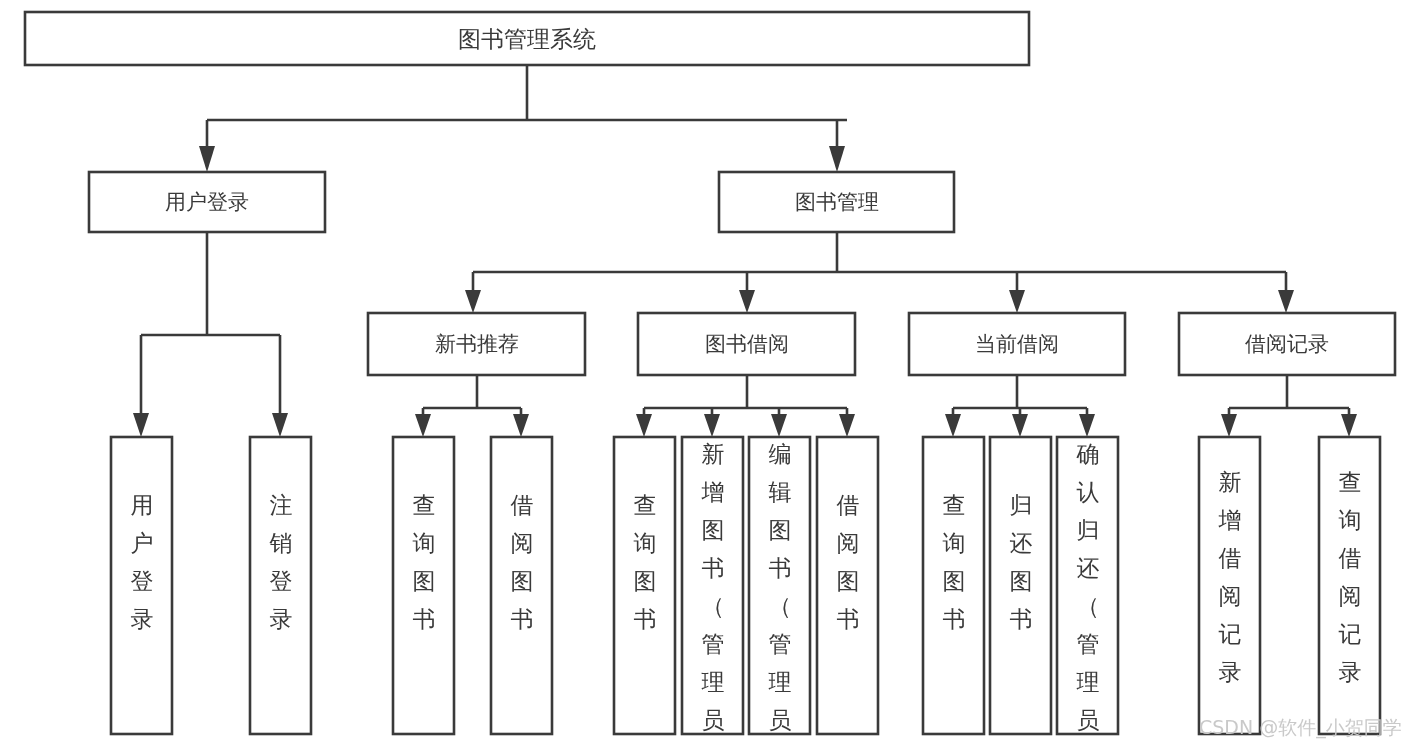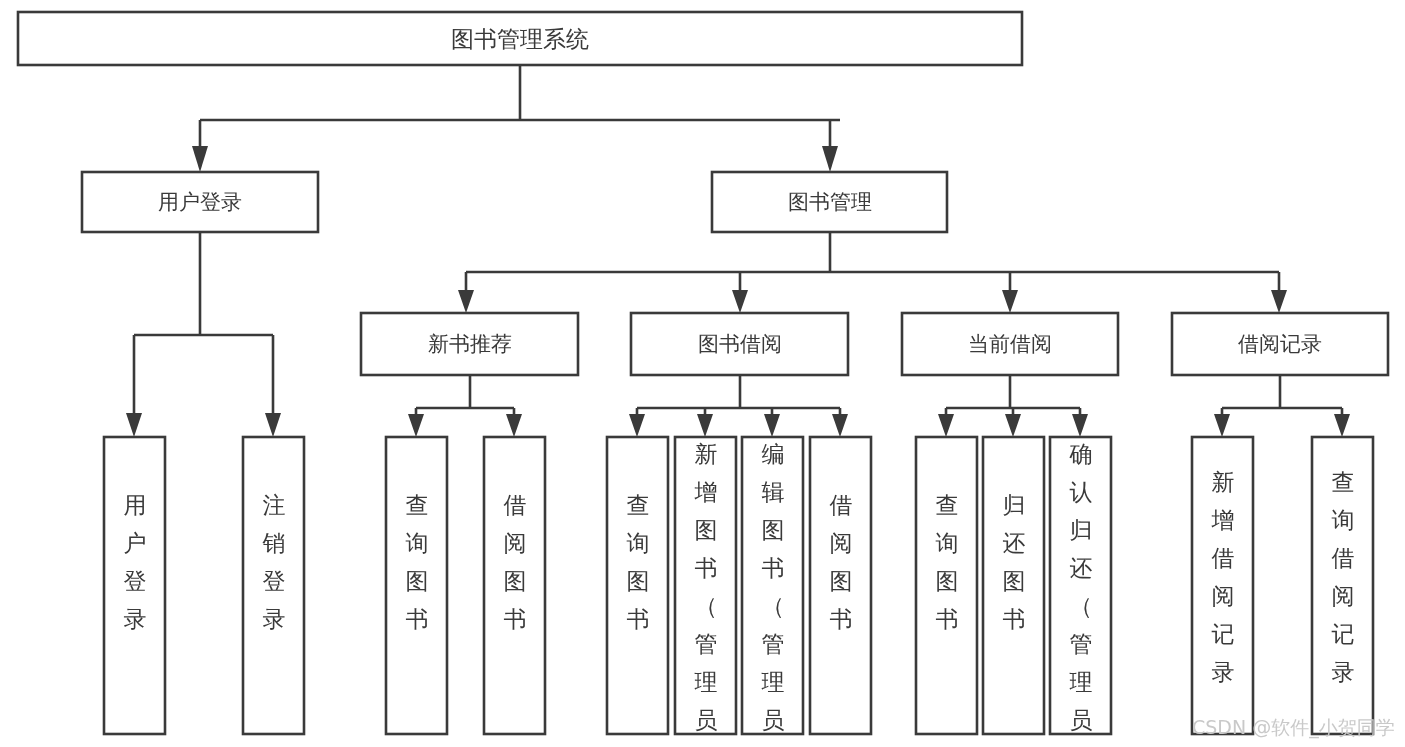--- a/index.html
+++ b/index.html
@@ -10,21 +10,21 @@
   }
   body {
     width: 1405px;
     height: 747px;
     position: relative;
     overflow: hidden;
     font-family: "DejaVu Sans", "Liberation Sans", sans-serif;
   }
   #diagram-root {
     position: absolute;
-    left: 0;
+    left: 7px;
     top: 0;
     width: 1322px;
     height: 747px;
   }
   svg.flowchart {
     display: block;
     width: 1405px;
     height: 747px;
     background: #ffffff;
   }

